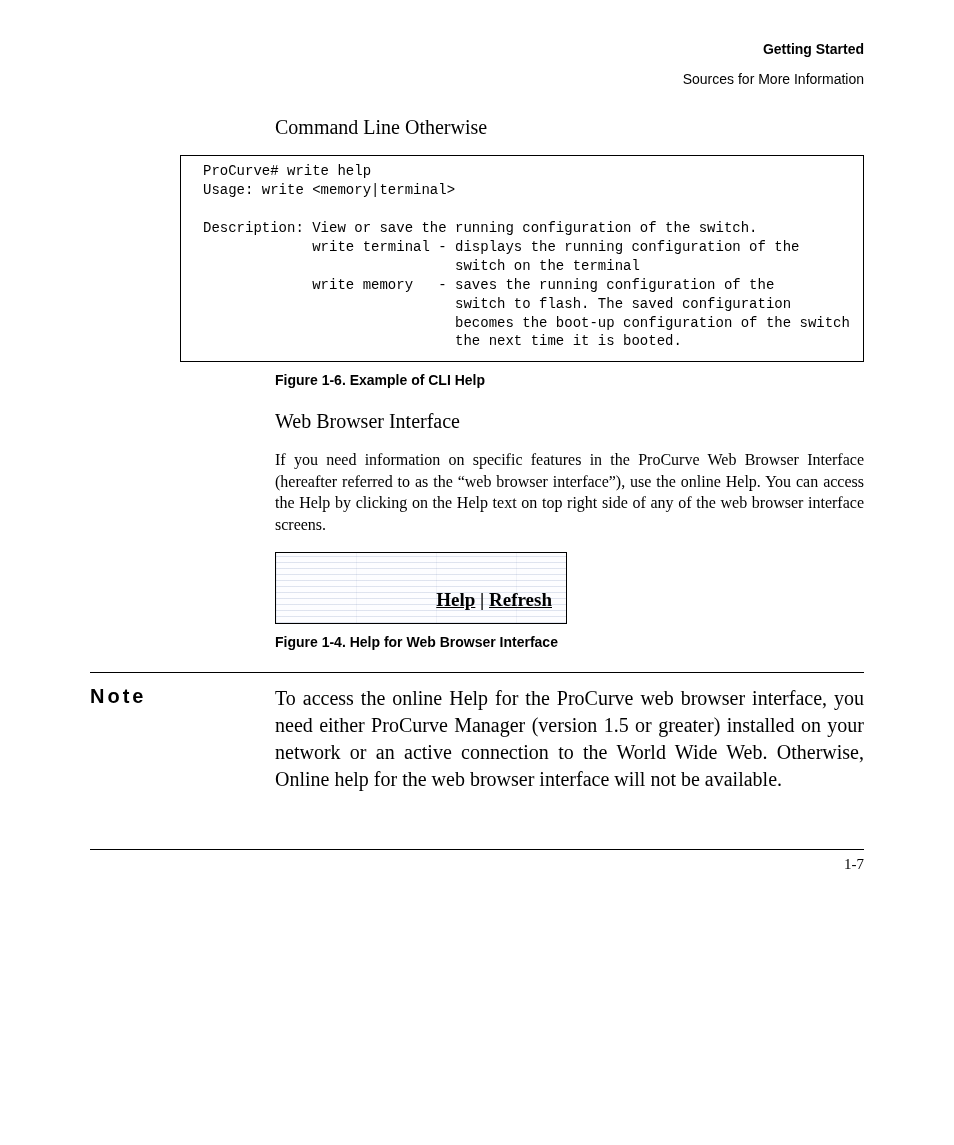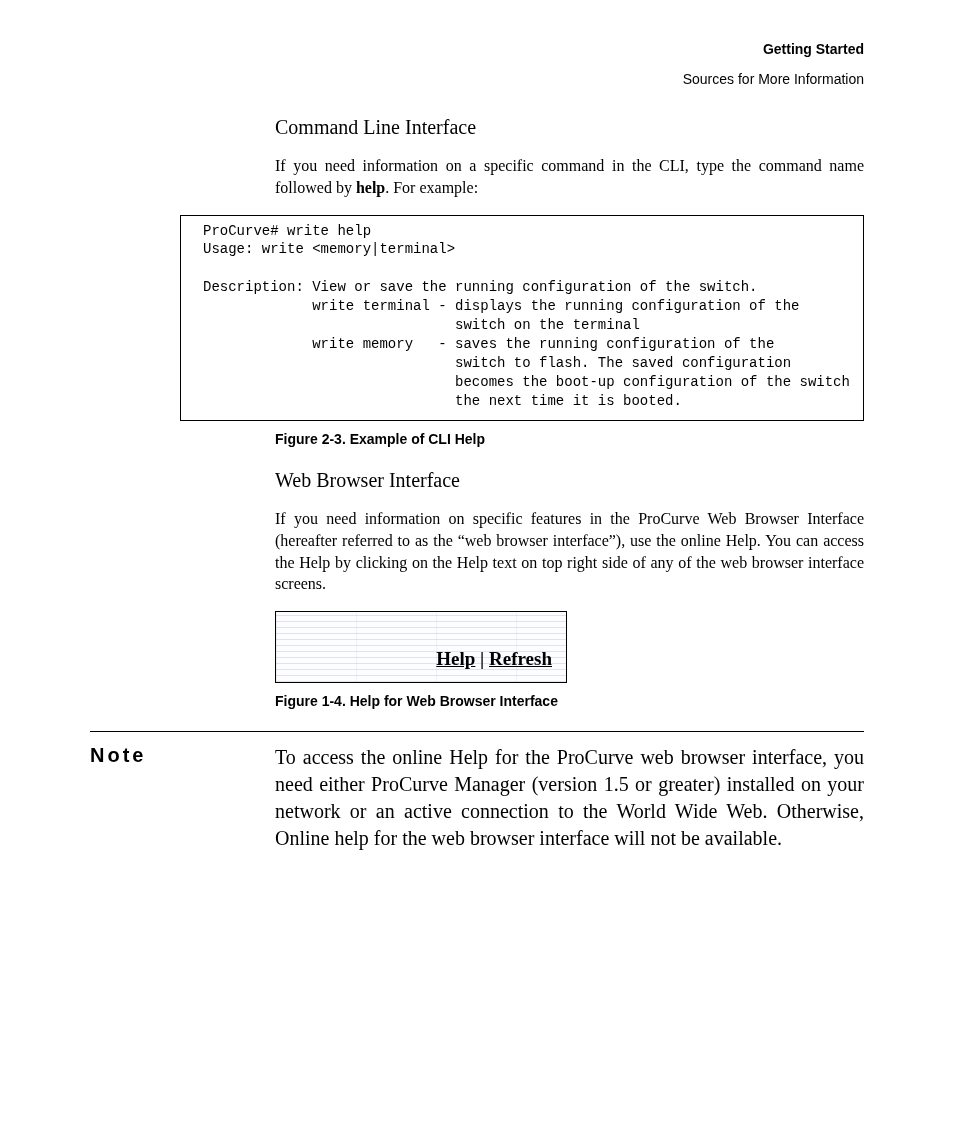--- a/index.html
+++ b/index.html
@@ -124,51 +124,51 @@
 <body>
 
 <div class="page">
 
   <div class="running-head">
     <div class="title">Getting Started</div>
     <div class="subtitle">Sources for More Information</div>
   </div>
 
   <div class="body-col">
-    <h2 class="section">Command Line Interface</h2>
-    <p class="body">
-      <span>If you need information on a specific command in the CLI, type the command name followed by </span><b>help</b><span>. For example:</span>
-    </p>
+    <h2 class="section">Command Line Otherwise</h2>
   </div>
 
   <div class="cli-box">ProCurve# write help
 Usage: write &lt;memory|terminal&gt;
 
 Description: View or save the running configuration of the switch.
              write terminal - displays the running configuration of the
                               switch on the terminal
              write memory   - saves the running configuration of the
                               switch to flash. The saved configuration
                               becomes the boot-up configuration of the switch
                               the next time it is booted.</div>
 
   <div class="body-col">
-    <div class="fig-caption">Figure 2-3.   Example of CLI Help</div>
+    <div class="fig-caption">Figure 1-6.   Example of CLI Help</div>
 
     <h2 class="section">Web Browser Interface</h2>
     <p class="body">If you need information on specific features in the ProCurve Web Browser Interface (hereafter referred to as the “web browser interface”), use the online Help. You can access the Help by clicking on the Help text on top right side of any of the web browser interface screens.</p>
 
     <div class="screenshot">
       <div class="links">
         <span class="link">Help</span><span> | </span><span class="link">Refresh</span>
       </div>
     </div>
 
     <div class="fig-caption">Figure 1-4.   Help for Web Browser Interface</div>
   </div>
 
   <div class="note-row">
     <div class="note-label">Note</div>
     <div class="note-body">To access the online Help for the ProCurve web browser interface, you need either ProCurve Manager (version 1.5 or greater) installed on your network or an active connection to the World Wide Web. Otherwise, Online help for the web browser interface will not be available.</div>
   </div>
 
+  <div class="footer">
+    <span>1-7</span>
+  </div>
 
 </div>
 
 </body></html>

